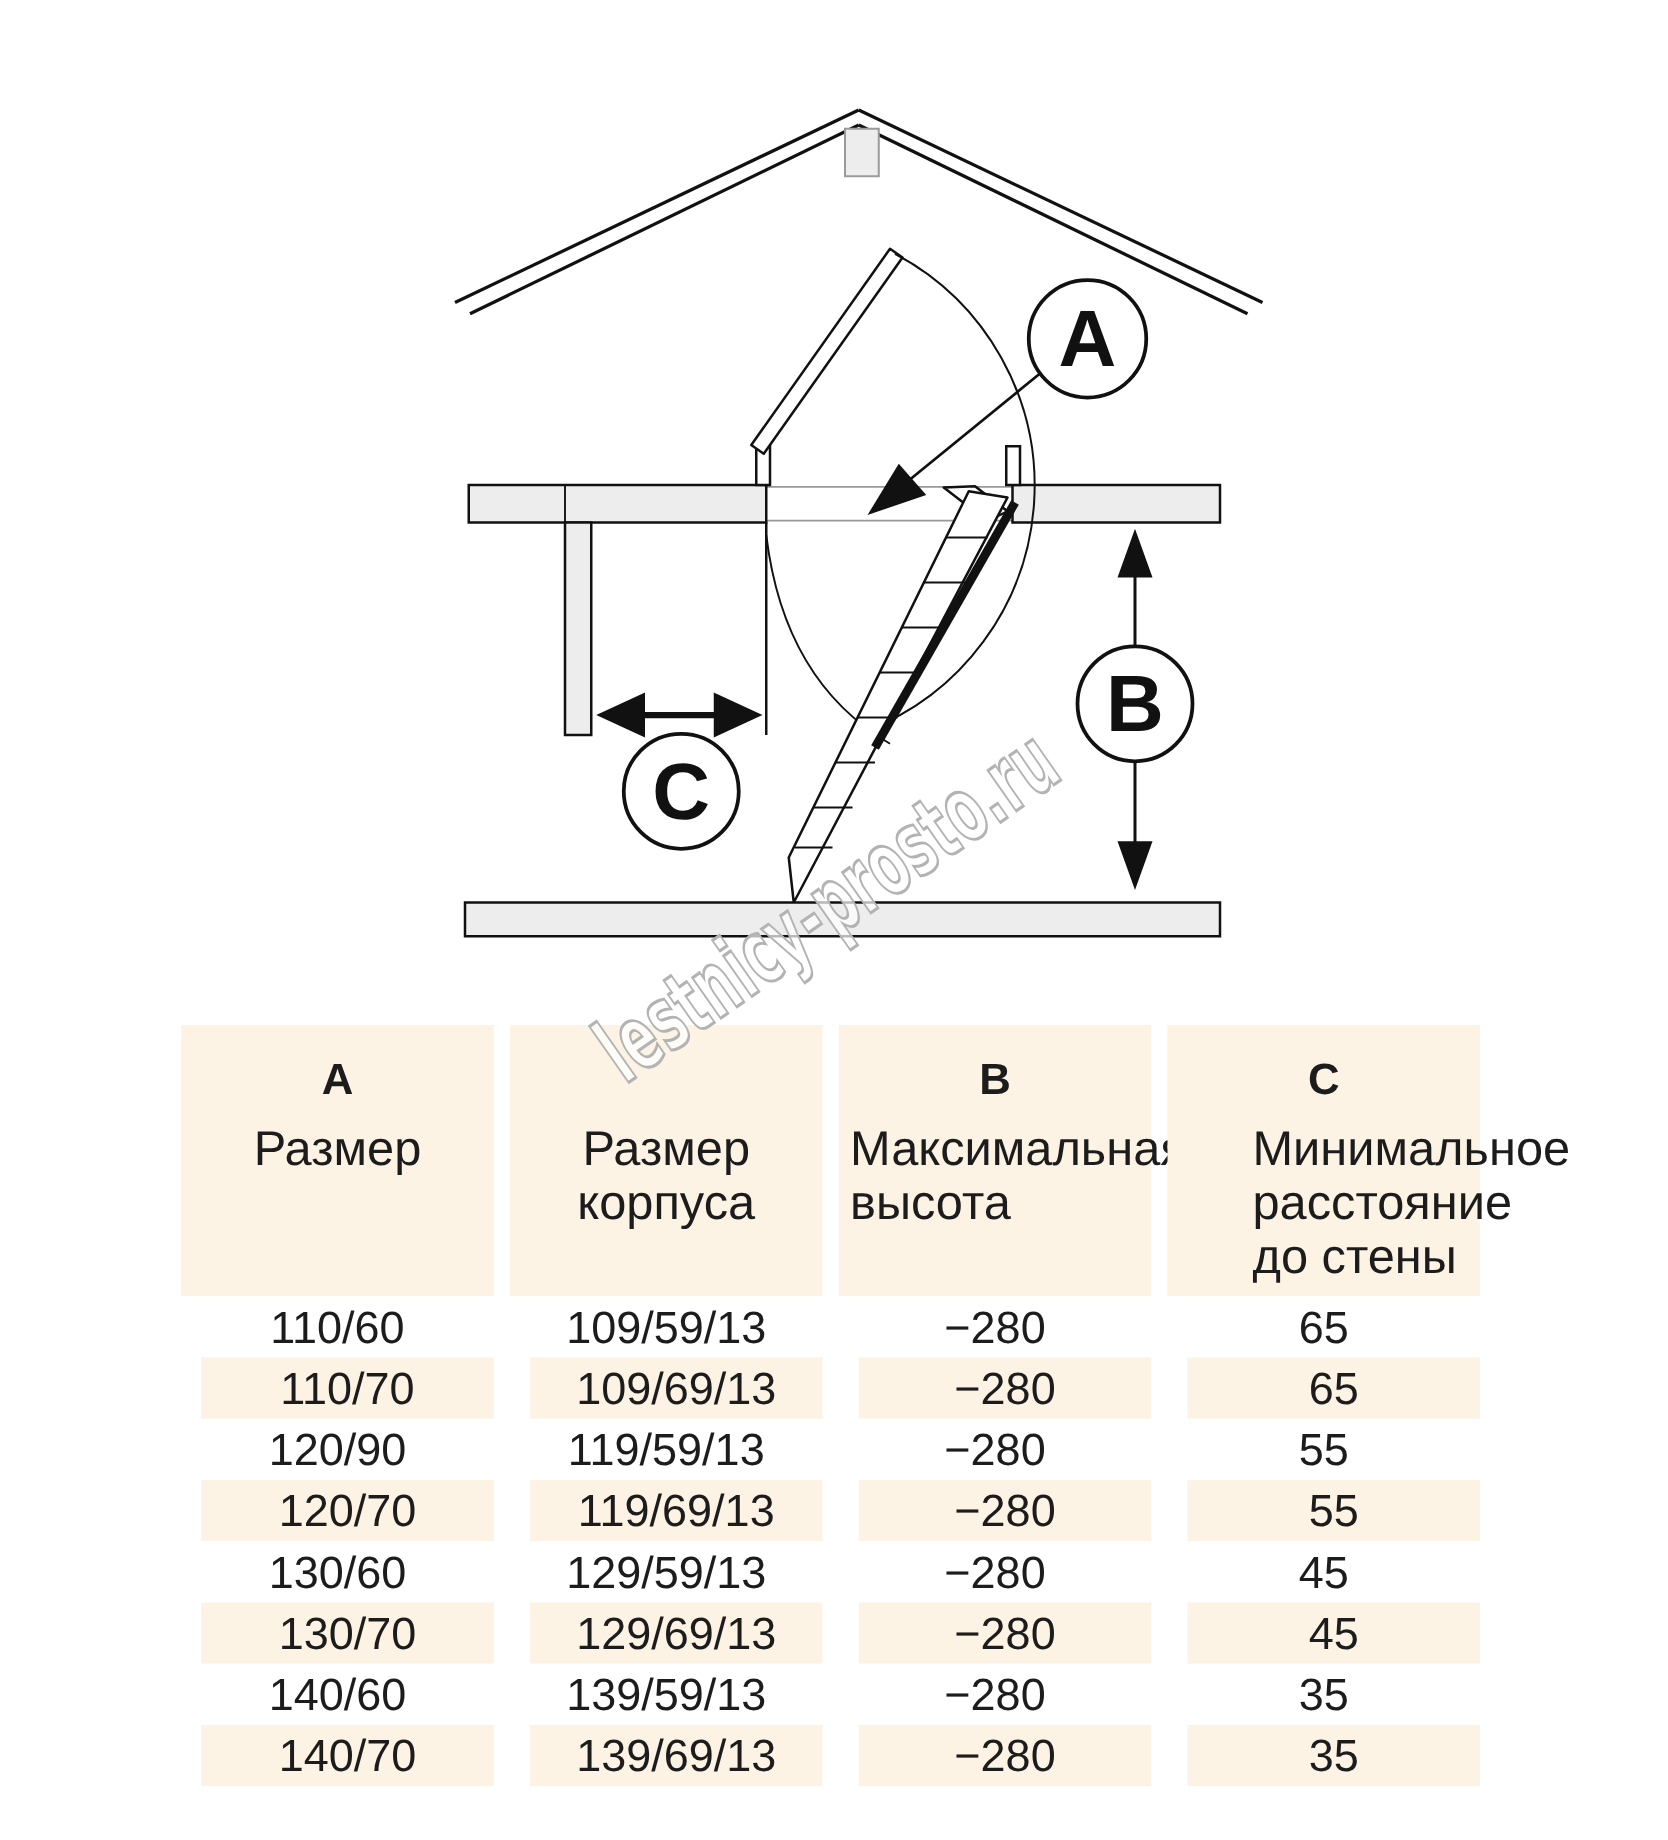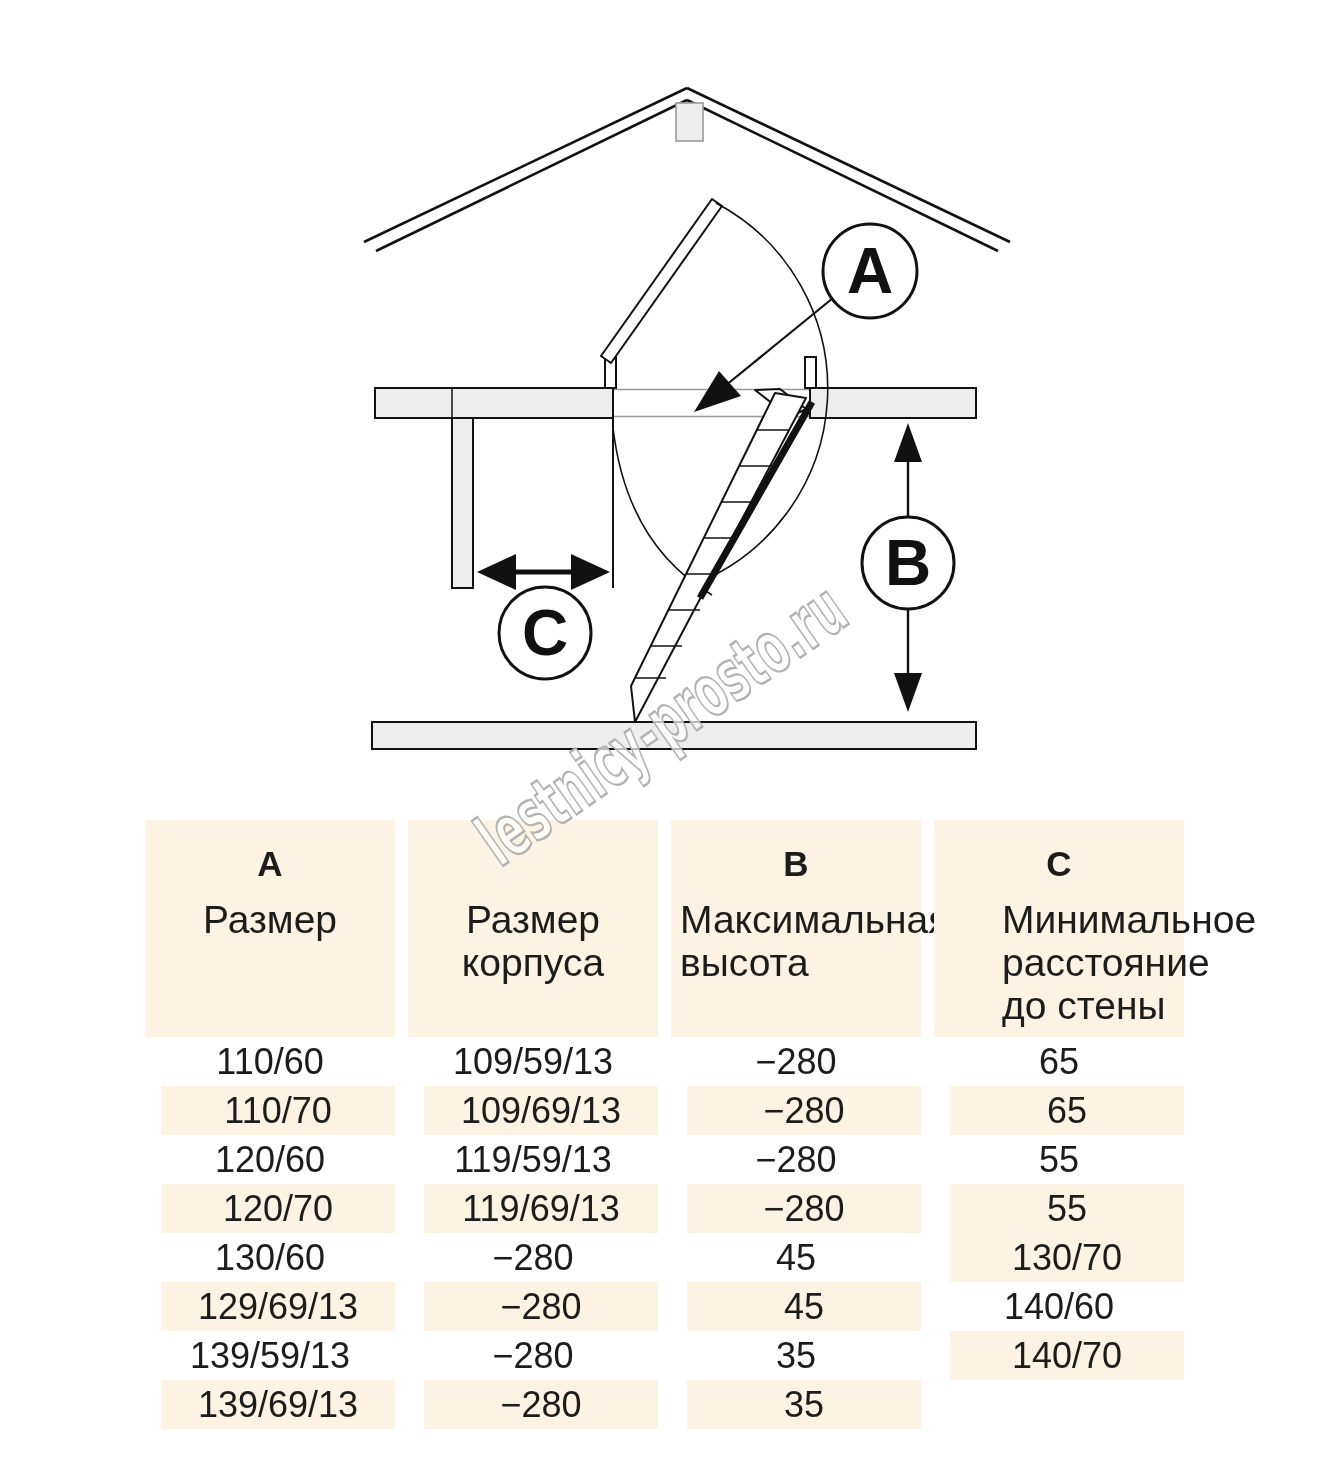--- a/index.html
+++ b/index.html
@@ -120,29 +120,30 @@
   </div>
   <div class="tgrid">
       <div class="cell">110/60</div>
       <div class="cell">109/59/13</div>
       <div class="cell">−280</div>
       <div class="cell">65</div>
       <div class="cell alt">110/70</div>
       <div class="cell alt">109/69/13</div>
       <div class="cell alt">−280</div>
       <div class="cell alt">65</div>
-      <div class="cell">120/60</div>
+      <div class="cell">120/90</div>
       <div class="cell">119/59/13</div>
       <div class="cell">−280</div>
       <div class="cell">55</div>
       <div class="cell alt">120/70</div>
       <div class="cell alt">119/69/13</div>
       <div class="cell alt">−280</div>
       <div class="cell alt">55</div>
       <div class="cell">130/60</div>
+      <div class="cell">129/59/13</div>
       <div class="cell">−280</div>
       <div class="cell">45</div>
       <div class="cell alt">130/70</div>
       <div class="cell alt">129/69/13</div>
       <div class="cell alt">−280</div>
       <div class="cell alt">45</div>
       <div class="cell">140/60</div>
       <div class="cell">139/59/13</div>
       <div class="cell">−280</div>
       <div class="cell">35</div>

